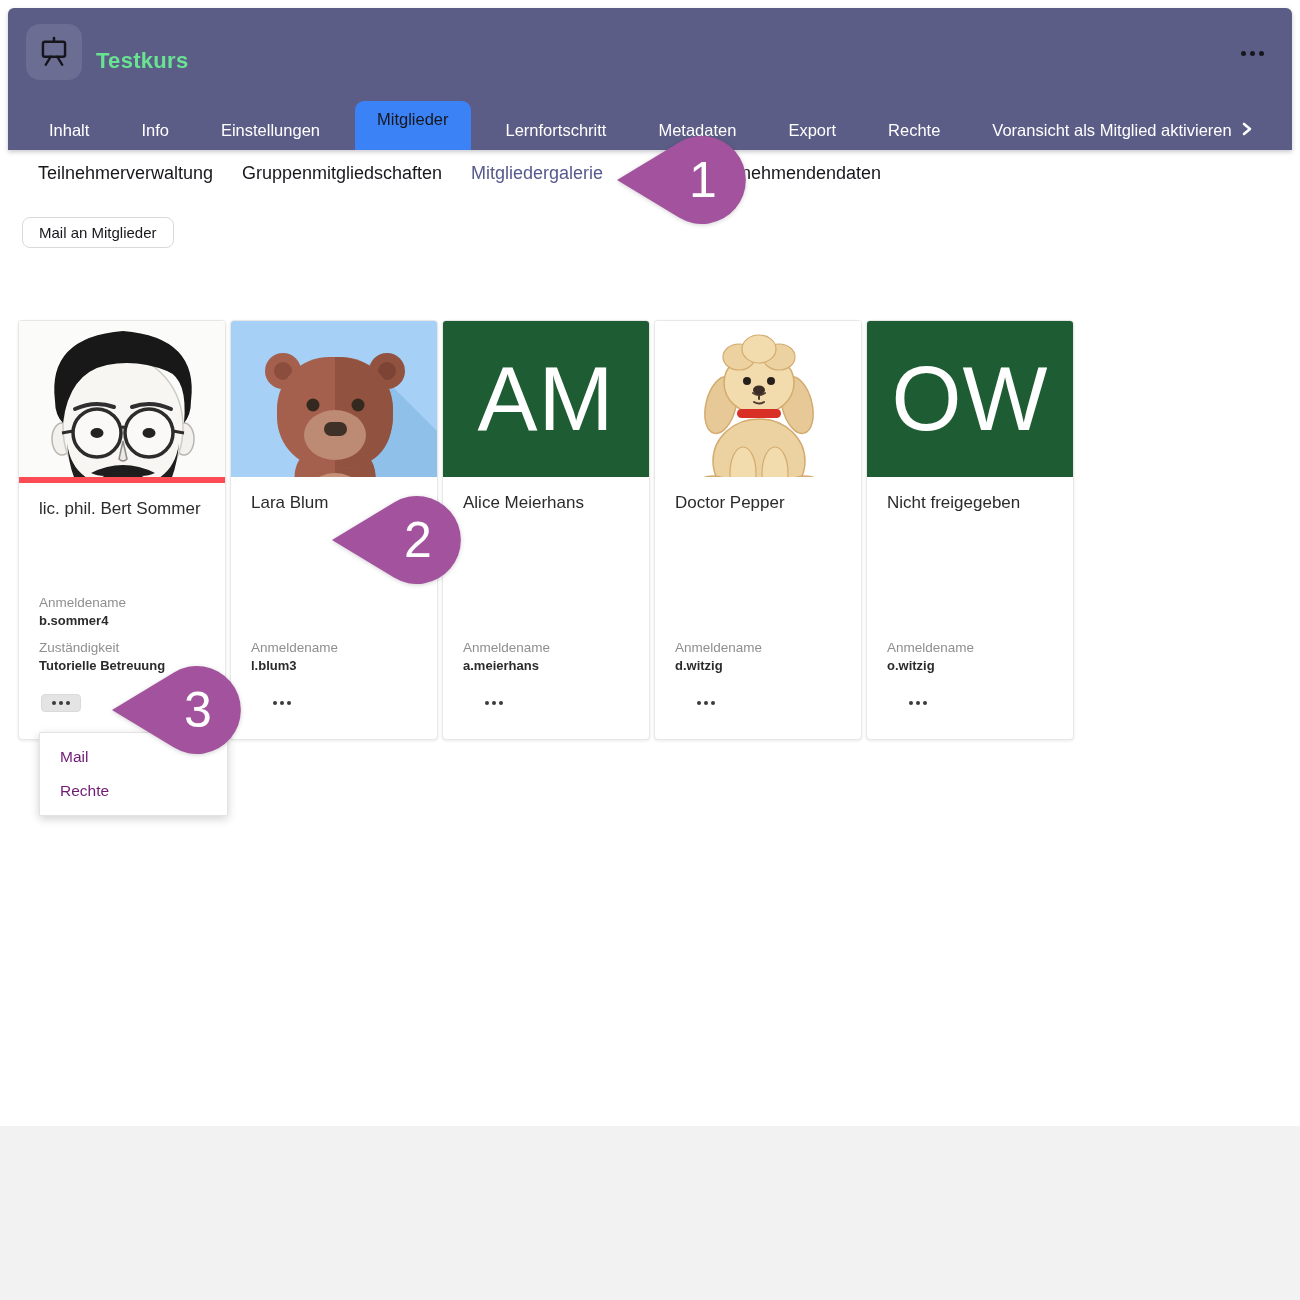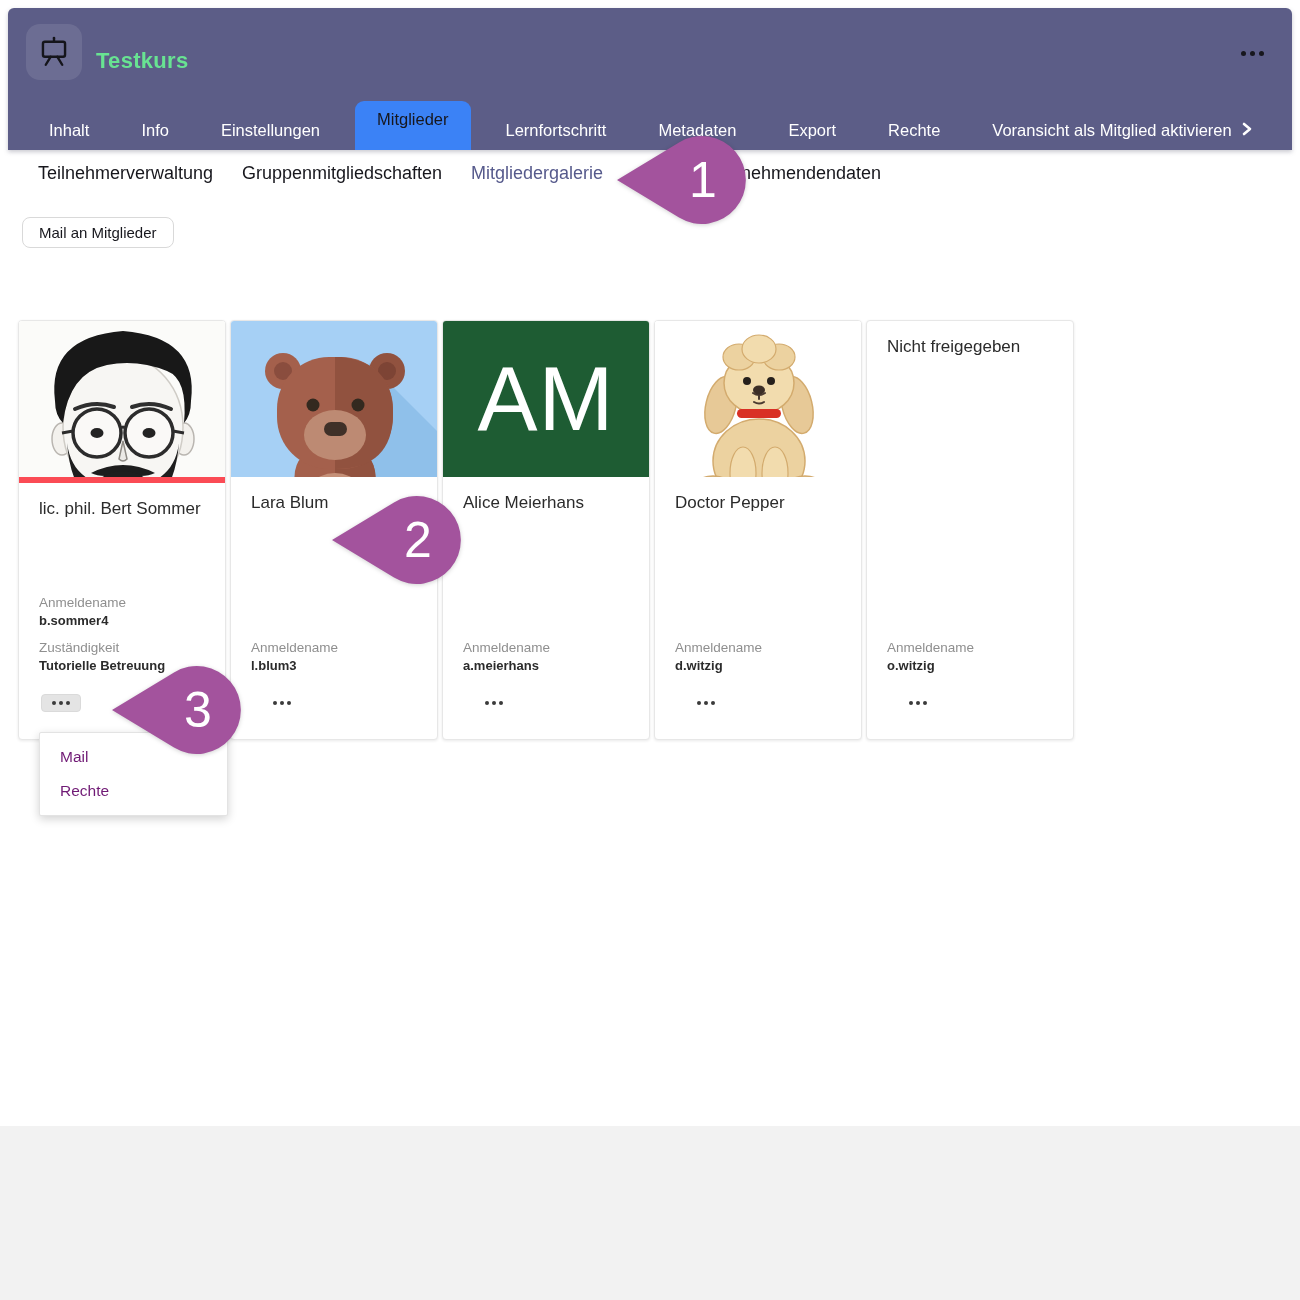--- a/index.html
+++ b/index.html
@@ -313,20 +313,21 @@
               <i></i>
               <i></i>
               <i></i>
             </span>
         </button>
       </div>
     </div>
   </article>
 
   <article class="card">
+    <div class="portrait initials">OW</div>
     <div class="card-body">
       <div class="member-name">Nicht freigegeben</div>
       <div class="fields">
         <div class="field">
           <div class="field-label">Anmeldename</div>
           <div class="field-value">o.witzig</div>
         </div>
       </div>
       <div class="actions">
         <button class="more-btn plain">

